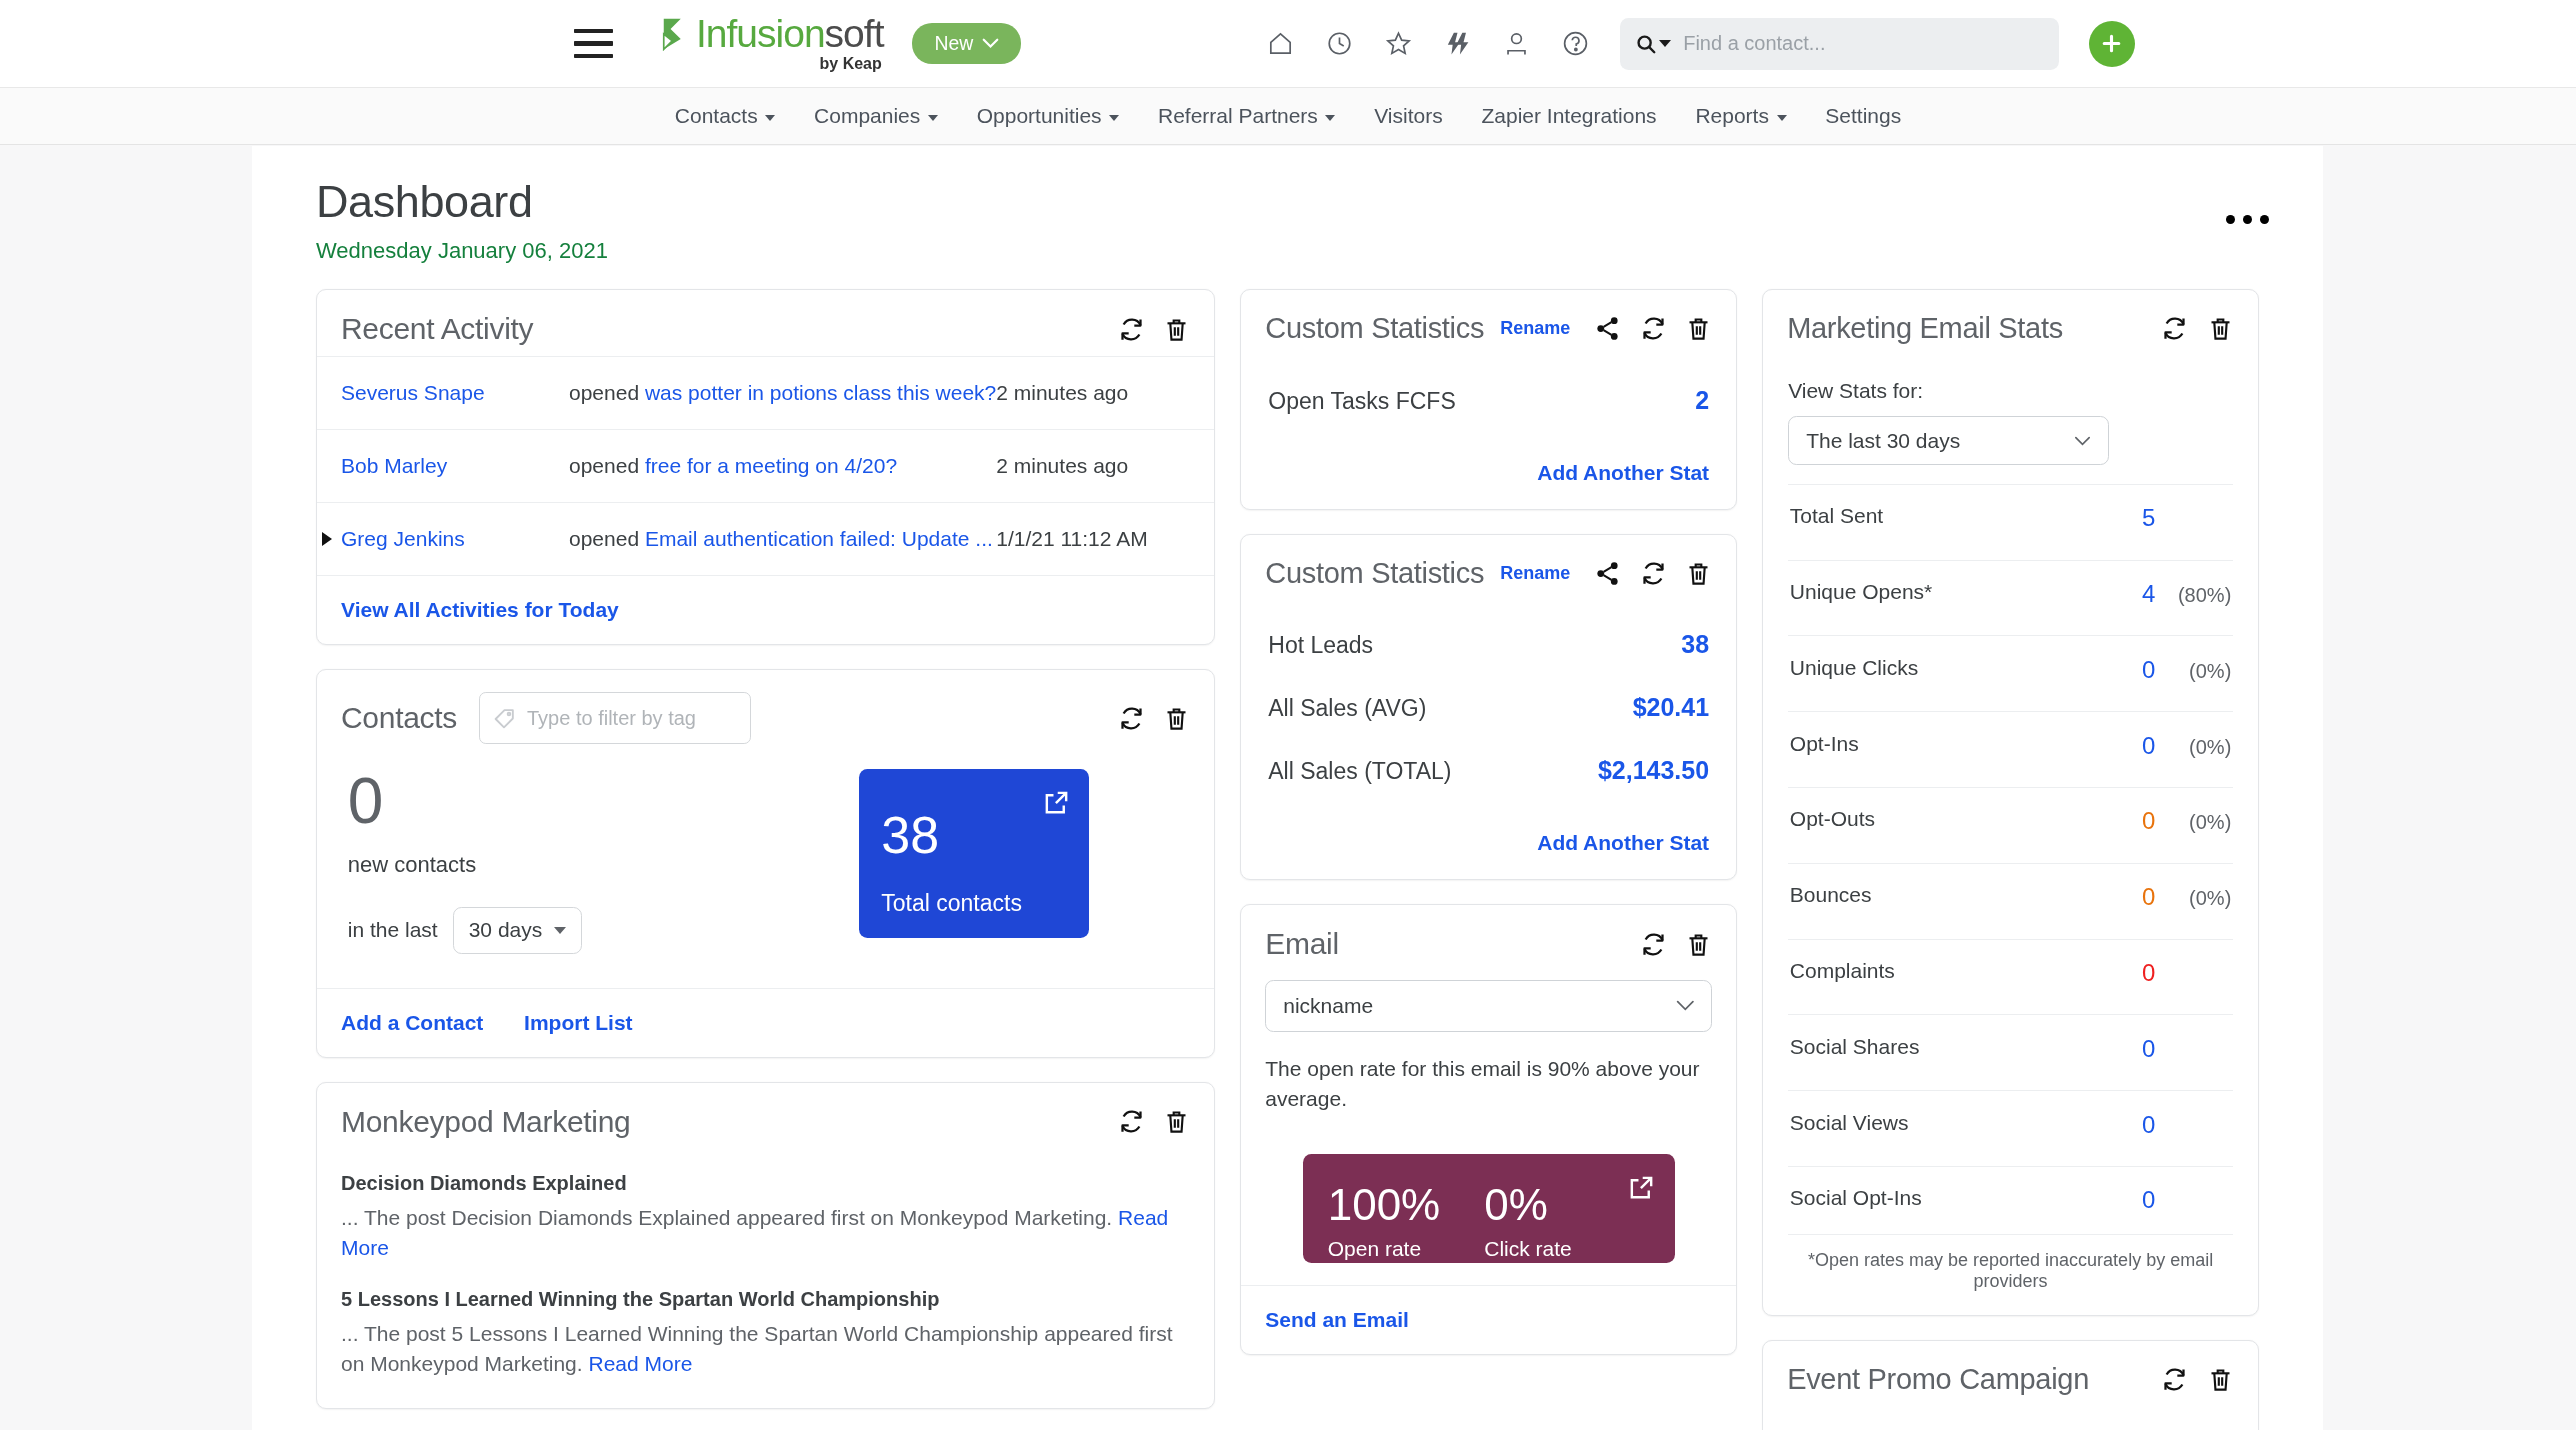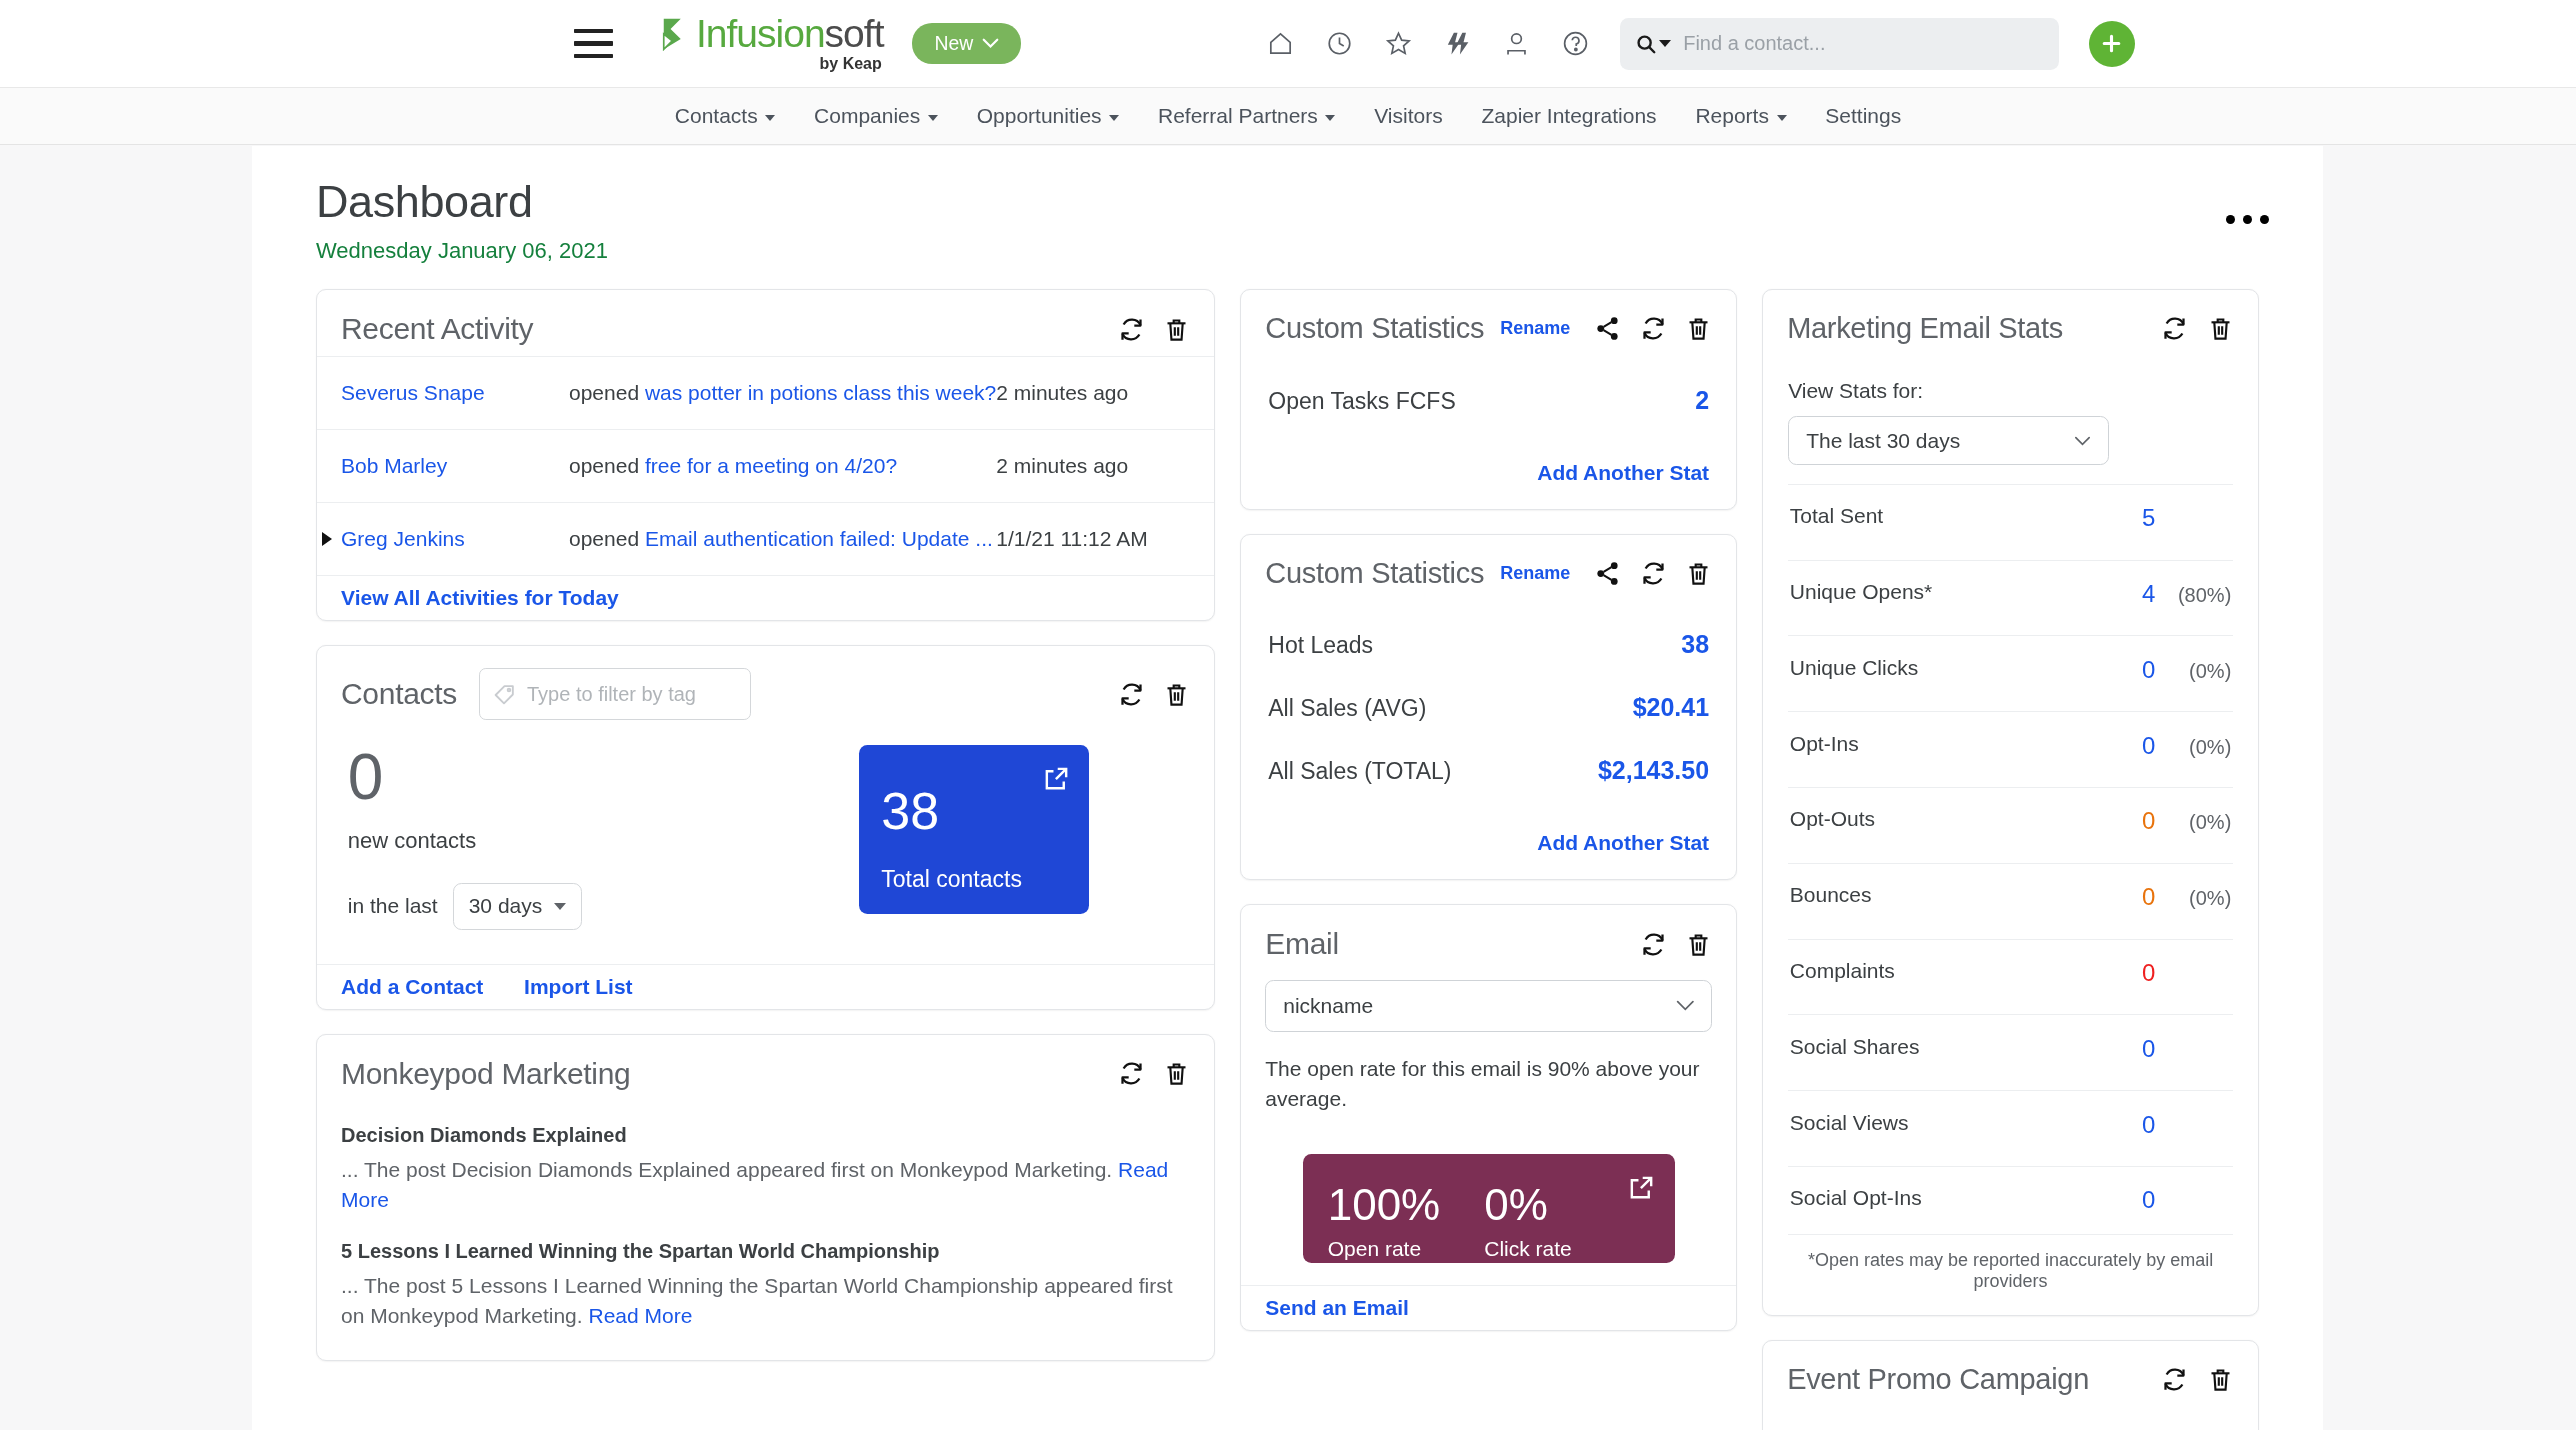--- a/index.html
+++ b/index.html
@@ -91,21 +91,21 @@
   .act-row { display: flex; align-items: center; border-top: 0.8px solid #eceef0;
     padding: 24px 24px; position: relative; }
   .act-row:first-of-type { border-top: 0.8px solid #eceef0; }
   .act-name { width: 228px; font-size: 21px; color: #1a56e8; cursor: pointer; }
   .act-mid { flex: 1; font-size: 21px; color: #3c4043; white-space: nowrap; overflow: hidden; }
   .act-mid a { color: #1a56e8; cursor: pointer; }
   .act-time { width: 194px; text-align: left; font-size: 21px; color: #3c4043; }
   .row-marker { position: absolute; left: 5px; top: 50%; transform: translateY(-50%);
     width: 0; height: 0; border-top: 7.6px solid transparent; border-bottom: 7.6px solid transparent;
     border-left: 10px solid #111; }
-  .card-foot { border-top: 0.8px solid #eceef0; padding: 10px 24px; }
+  .card-foot { border-top: 0.8px solid #eceef0; padding: 22px 24px; }
   .foot-link { font-size: 21px; color: #1a56e8; font-weight: 700; cursor: pointer; margin-right: 37px; display: inline-block; }
   
   .tagfilter {
     margin-left: 22px; width: 272px; height: 52px; border: 0.8px solid #d4d7da;
     border-radius: 6.8px; display: flex; align-items: center; padding: 0 12px; gap: 10px; cursor: text;
   }
   .tagfilter svg { width: 25px; height: 25px; color: #c9ccd0; flex: none; }
   .tagfilter .ph { font-size: 20px; color: #b0b4b8; white-space: nowrap; overflow: hidden; }
   .contacts-body { display: flex; padding: 15px 24px 34px 24px; }
   .contacts-left { flex: 1; padding-left: 6.8px; }

